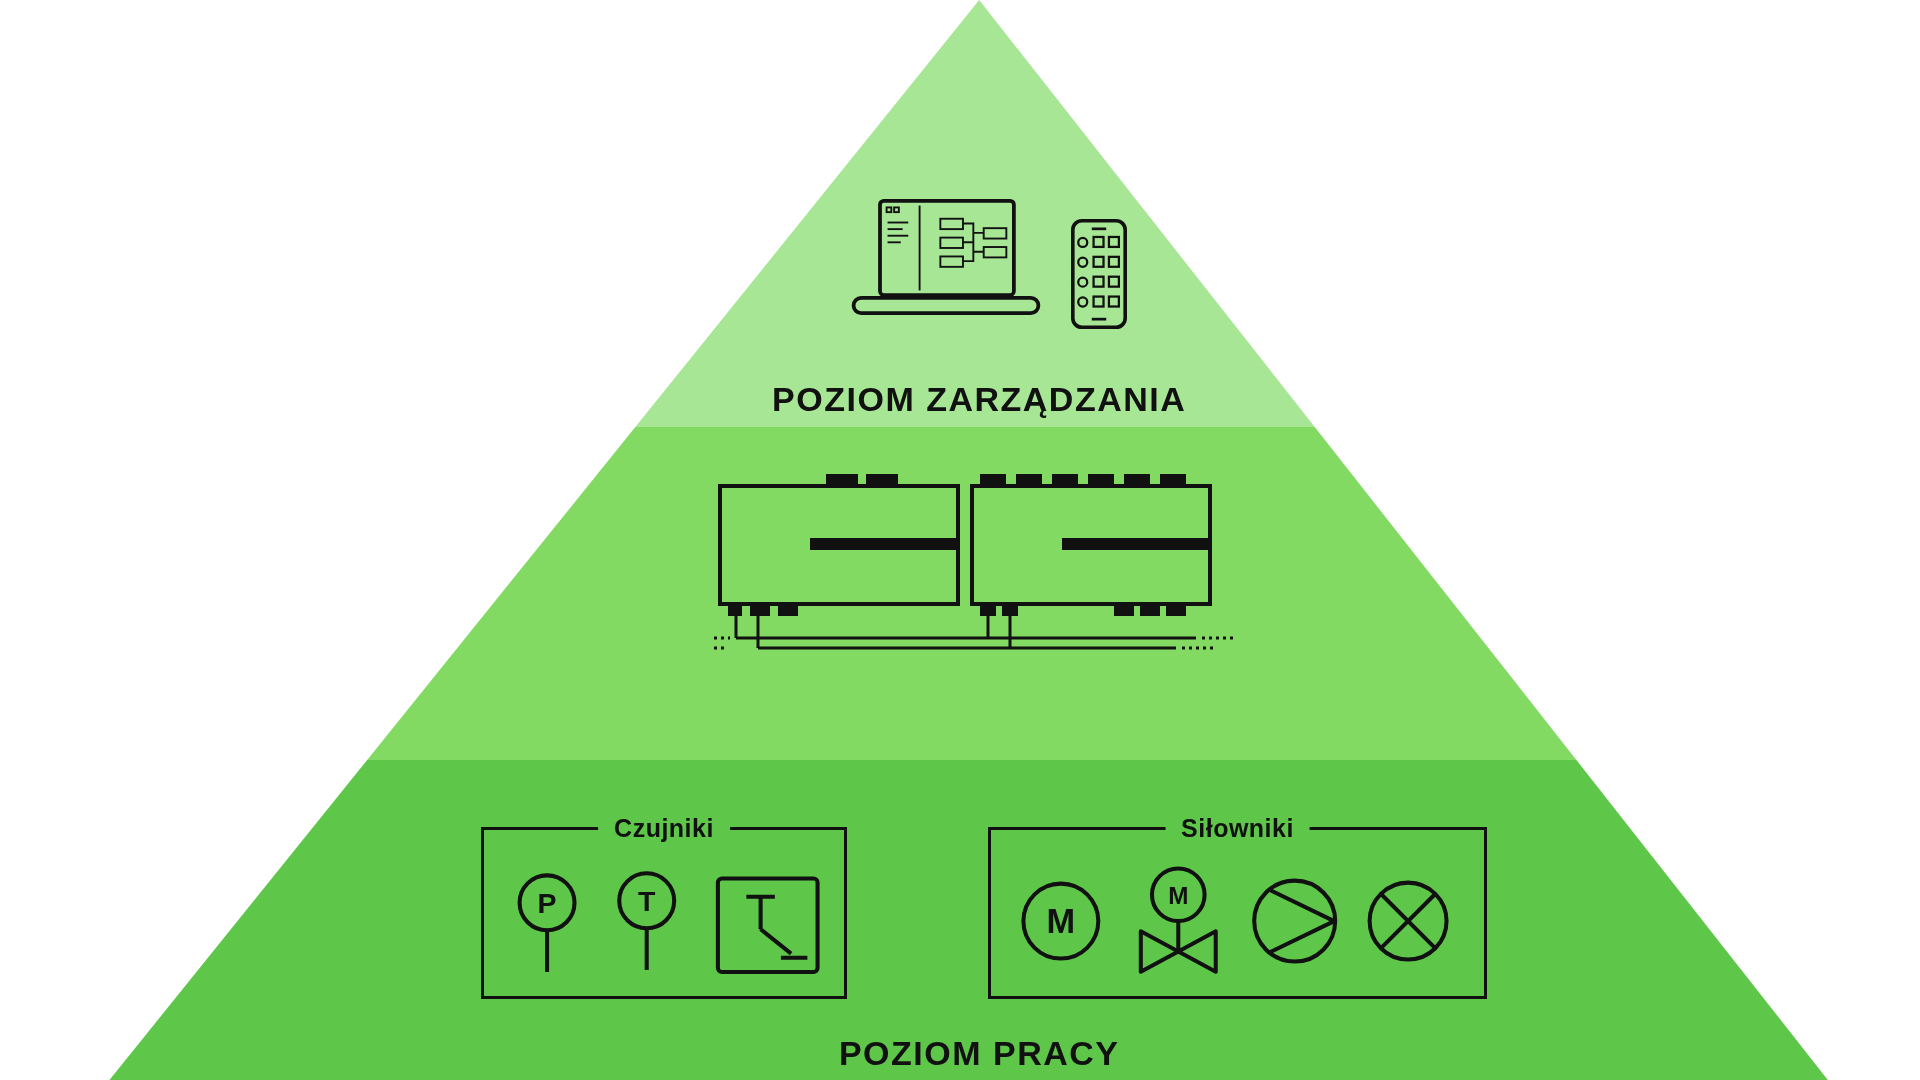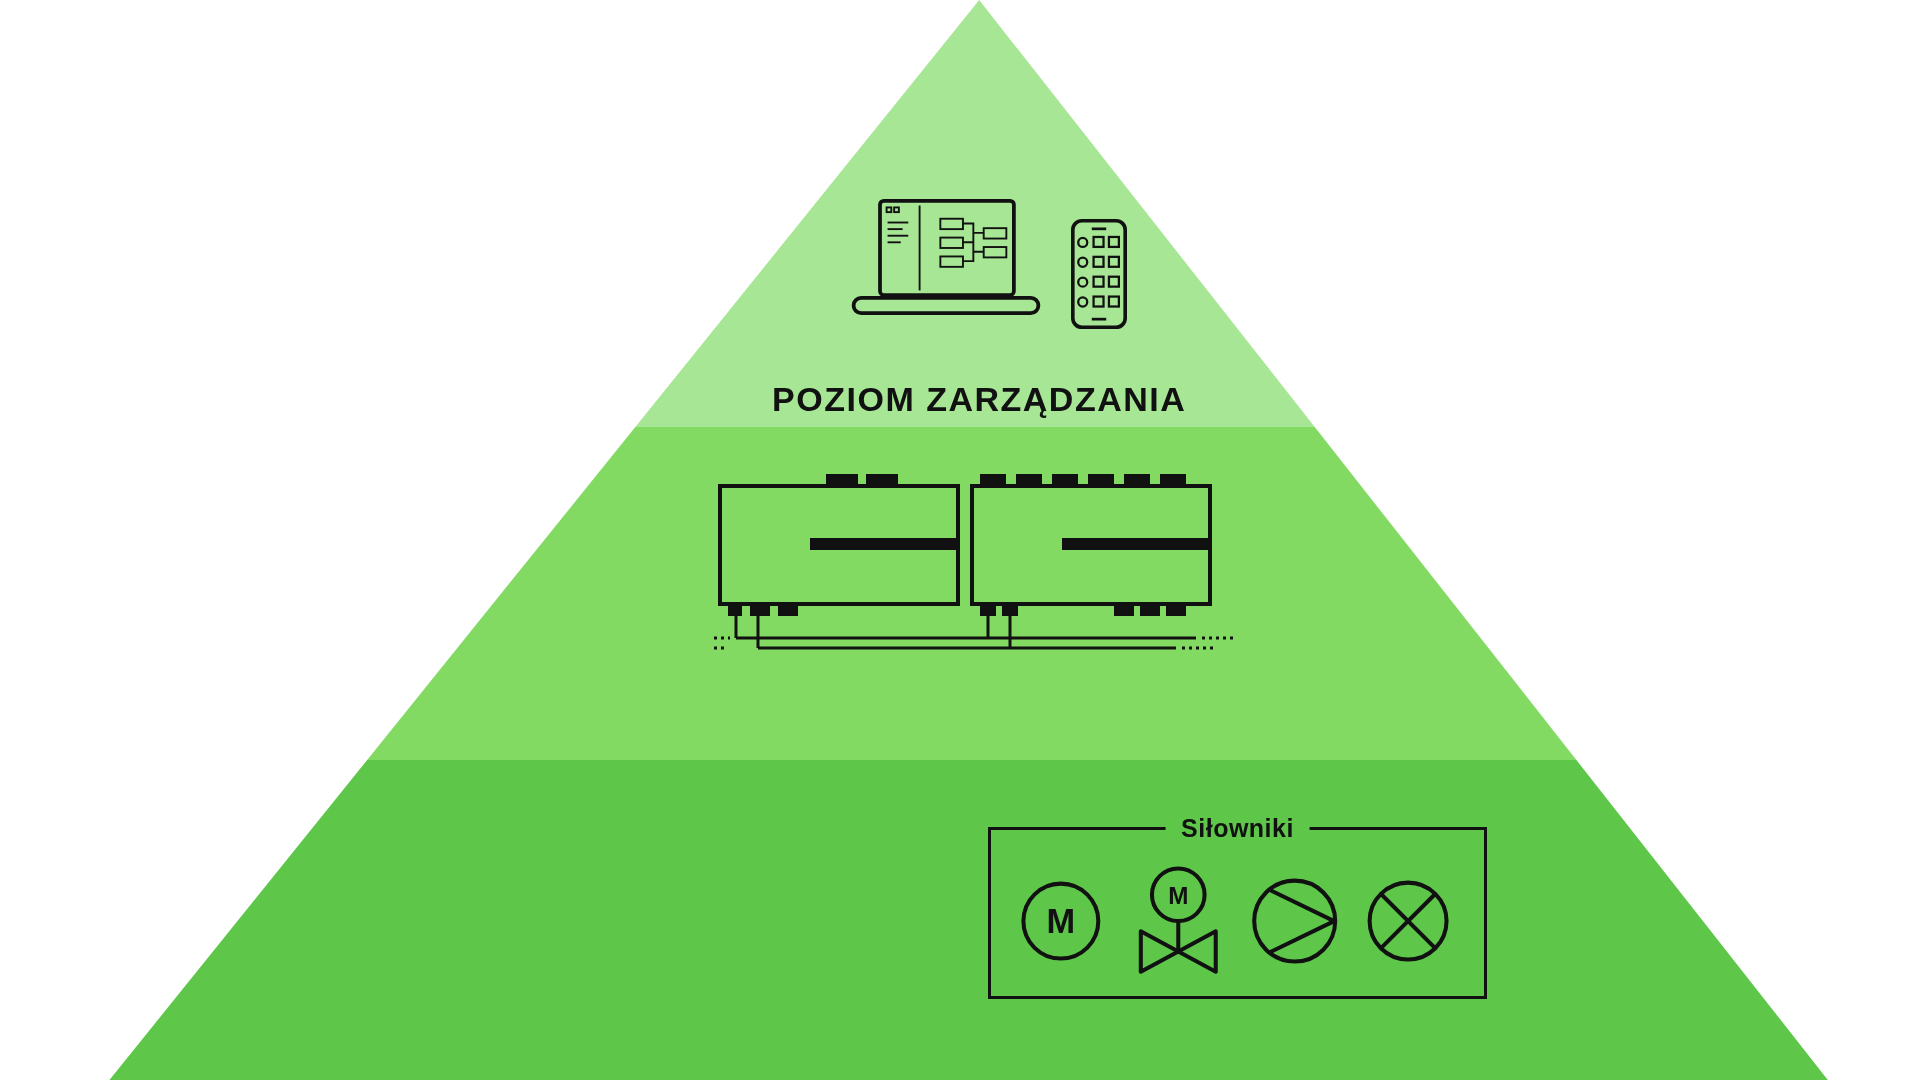--- a/index.html
+++ b/index.html
@@ -127,20 +127,39 @@
 
       <path class="stroke" d="M22 144 V166 M44 144 V176 M274 144 V166 M296 144 V176" stroke-width="3"></path>
       <line class="stroke" x1="22" y1="166" x2="482" y2="166" stroke-width="3"></line>
       <line class="stroke" x1="44" y1="176" x2="462" y2="176" stroke-width="3"></line>
       <line class="stroke" x1="0" y1="166" x2="16" y2="166" stroke-width="3" stroke-dasharray="3 4"></line>
       <line class="stroke" x1="0" y1="176" x2="12" y2="176" stroke-width="3" stroke-dasharray="3 4"></line>
       <line class="stroke" x1="488" y1="166" x2="520" y2="166" stroke-width="3" stroke-dasharray="3 4"></line>
       <line class="stroke" x1="468" y1="176" x2="500" y2="176" stroke-width="3" stroke-dasharray="3 4"></line>
     </svg>
 
+    <div class="device-box sensors-box">
+      <span class="box-label" style="background-color: rgb(94, 199, 74);">Czujniki</span>
+      <svg viewBox="0 0 354 160">
+        <g>
+          <circle class="stroke" cx="62" cy="70" r="27" stroke-width="4"></circle>
+          <text x="62" y="80" font-size="28" text-anchor="middle">P</text>
+          <line class="stroke" x1="62" y1="97" x2="62" y2="138" stroke-width="4"></line>
+        </g>
+        <g>
+          <circle class="stroke" cx="160" cy="68" r="27" stroke-width="4"></circle>
+          <text x="160" y="78" font-size="28" text-anchor="middle">T</text>
+          <line class="stroke" x1="160" y1="95" x2="160" y2="136" stroke-width="4"></line>
+        </g>
+        <g>
+          <rect class="stroke" x="230" y="46" width="98" height="92" rx="4" stroke-width="4"></rect>
+          <path class="stroke" d="M258 64 H286 M272 64 V96 M272 96 L302 120 M292 124 H318" stroke-width="4"></path>
+        </g>
+      </svg>
+    </div>
 
     <div class="device-box actuators-box">
       <span class="box-label" style="background-color: rgb(94, 199, 74); text-align: right;">Siłowniki</span>
       <svg viewBox="0 0 487 160">
         <g>
           <circle class="stroke" cx="69" cy="88" r="37" stroke-width="4"></circle>
           <text x="69" y="100" font-size="34" text-anchor="middle">M</text>
         </g>
         <g>
           <circle class="stroke" cx="185" cy="62" r="26" stroke-width="4"></circle>
@@ -152,15 +171,16 @@
           <circle class="stroke" cx="300" cy="88" r="40" stroke-width="4"></circle>
           <path class="stroke" d="M275 57 L339 88 M275 119 L339 88" stroke-width="4"></path>
         </g>
         <g>
           <circle class="stroke" cx="412" cy="88" r="38" stroke-width="4"></circle>
           <path class="stroke" d="M385 61 L439 115 M439 61 L385 115" stroke-width="4"></path>
         </g>
       </svg>
     </div>
 
+    <div class="level-label label-work">POZIOM PRACY</div>
 
   </div>
 </div>
 
 </body></html>

